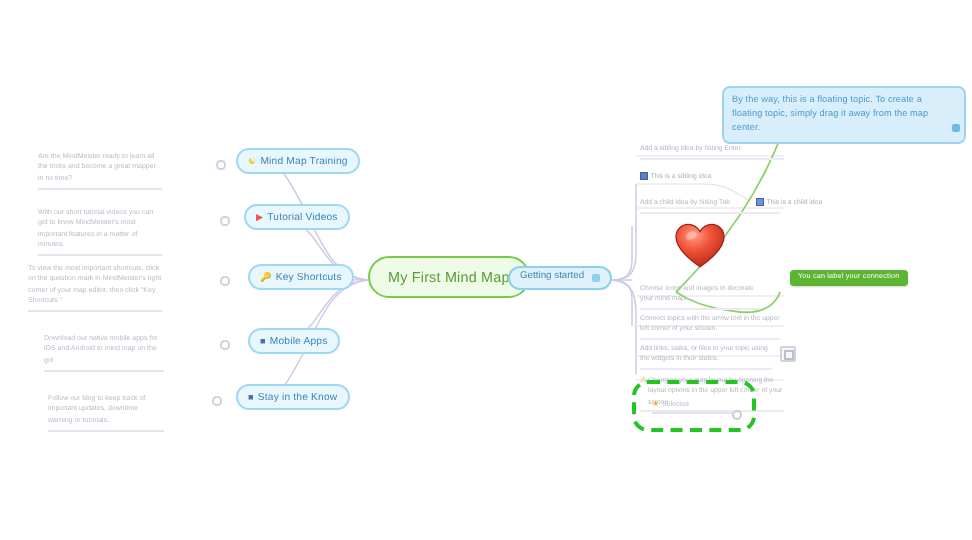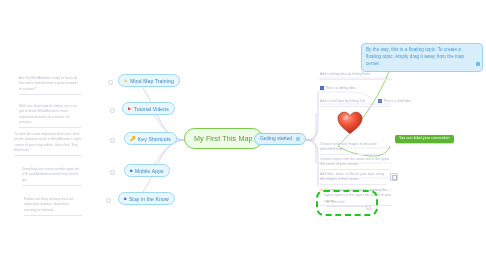--- a/index.html
+++ b/index.html
@@ -191,21 +191,21 @@
     <span style="color:#4a6fb5;font-size:4.6px;">■</span>
     <span class="lbl">Mobile Apps</span>
   </div>
 
   <div class="pill pill-blue" style="left:118px;top:192px;">
     <span style="color:#4a6fb5;font-size:4.6px;">■</span>
     <span class="lbl">Stay in the Know</span>
   </div>
 
   <div class="pill pill-root" style="left:184px;top:128px;">
-    <span class="lbl">My First This Map</span>
+    <span class="lbl">My First Mind Map</span>
   </div>
 
   <div class="pill pill-cyan" style="left:254px;top:133px;">
     <span class="lbl">Getting started</span>
     <span class="collapse-dot"></span>
   </div>
 
   <div class="rtopic underline" style="left:320px;top:72px;width:72px;">Add a sibling idea by hitting Enter</div>
 
   <div class="chip" style="left:320px;top:86px;">

